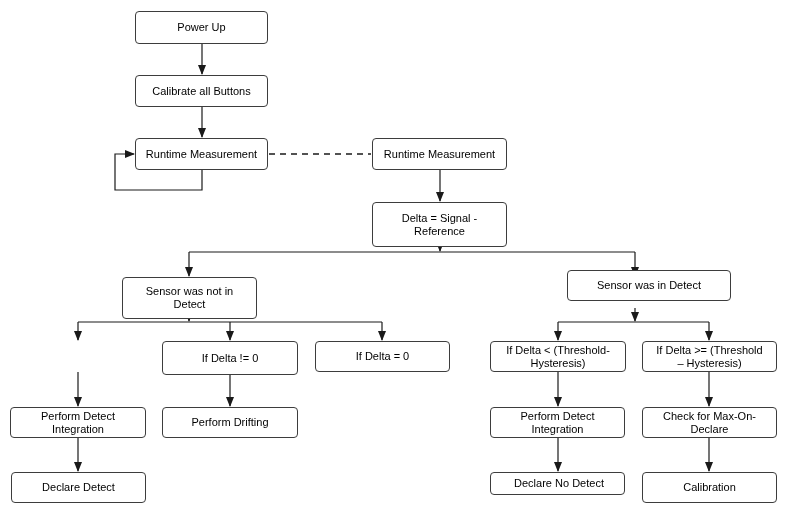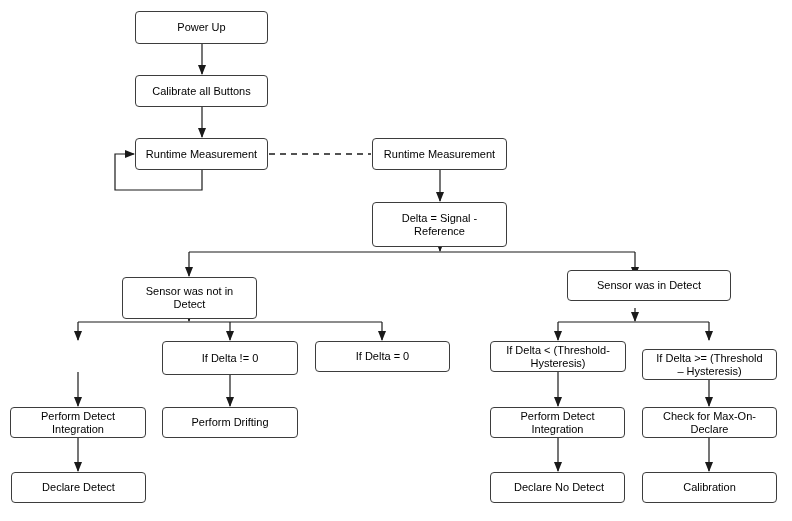--- a/index.html
+++ b/index.html
@@ -88,26 +88,26 @@
   <div class="node" style="left:372px; top:138px; width:135px; height:32px;">Runtime Measurement</div>
   <div class="node" style="left:372px; top:202px; width:135px; height:45px;">Delta = Signal -
 Reference</div>
   <div class="node" style="left:122px; top:277px; width:135px; height:42px;">Sensor was not in
 Detect</div>
   <div class="node" style="left:567px; top:270px; width:164px; height:31px;">Sensor was in Detect</div>
   <div class="node" style="left:162px; top:341px; width:136px; height:34px;">If Delta != 0</div>
   <div class="node" style="left:315px; top:341px; width:135px; height:31px;">If Delta = 0</div>
   <div class="node" style="left:490px; top:341px; width:136px; height:31px;">If Delta &lt; (Threshold-
 Hysteresis)</div>
-  <div class="node" style="left:642px; top:341px; width:135px; height:31px;margin-top:8px;">If Delta &gt;= (Threshold
+  <div class="node" style="left:642px; top:341px; width:135px; height:31px;">If Delta &gt;= (Threshold
 – Hysteresis)</div>
   <div class="node" style="left:10px;  top:407px; width:136px; height:31px;">Perform Detect
 Integration</div>
   <div class="node" style="left:162px; top:407px; width:136px; height:31px;">Perform Drifting</div>
   <div class="node" style="left:490px; top:407px; width:135px; height:31px;">Perform Detect
 Integration</div>
   <div class="node" style="left:642px; top:407px; width:135px; height:31px;">Check for Max-On-
 Declare</div>
   <div class="node" style="left:11px;  top:472px; width:135px; height:31px;">Declare Detect</div>
-  <div class="node" style="left:490px; top:472px; width:135px; height:31px;padding-left:7px;">Declare No Detect</div>
+  <div class="node" style="left:490px; top:472px; width:135px; height:23px;padding-left:7px;">Declare No Detect</div>
   <div class="node" style="left:642px; top:472px; width:135px; height:31px;">Calibration</div>
 
 </div>
 
 </body></html>

